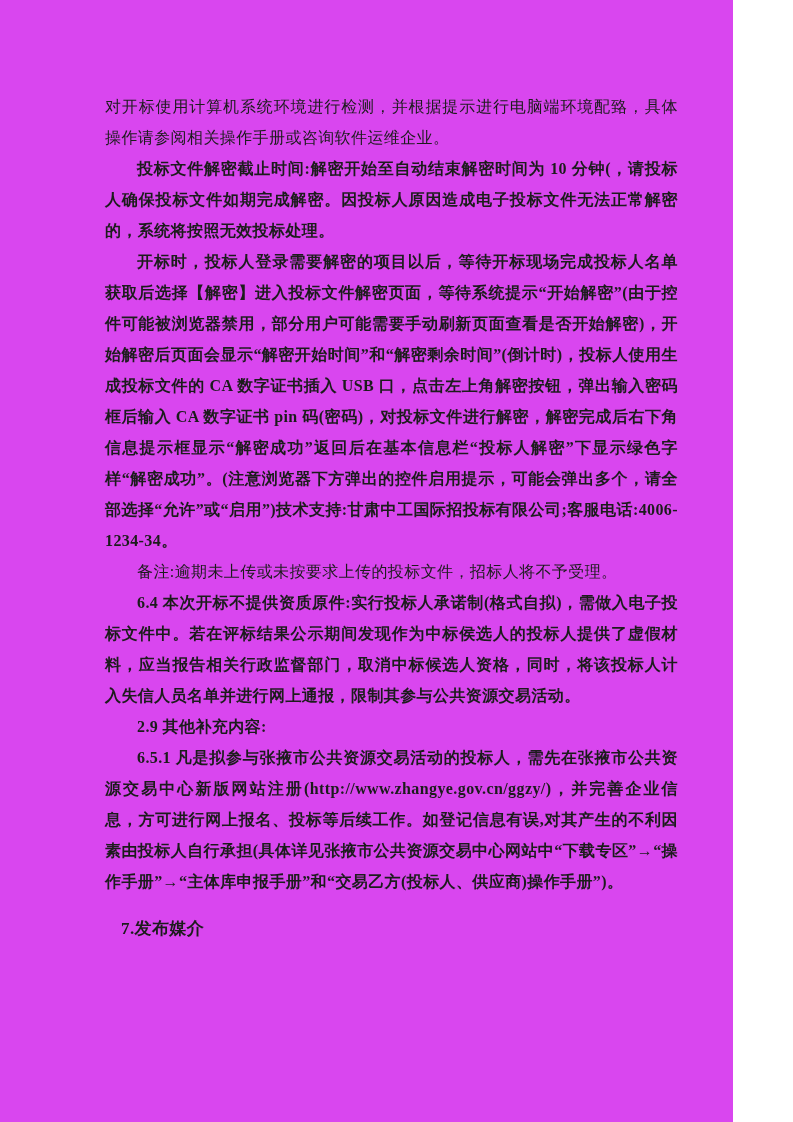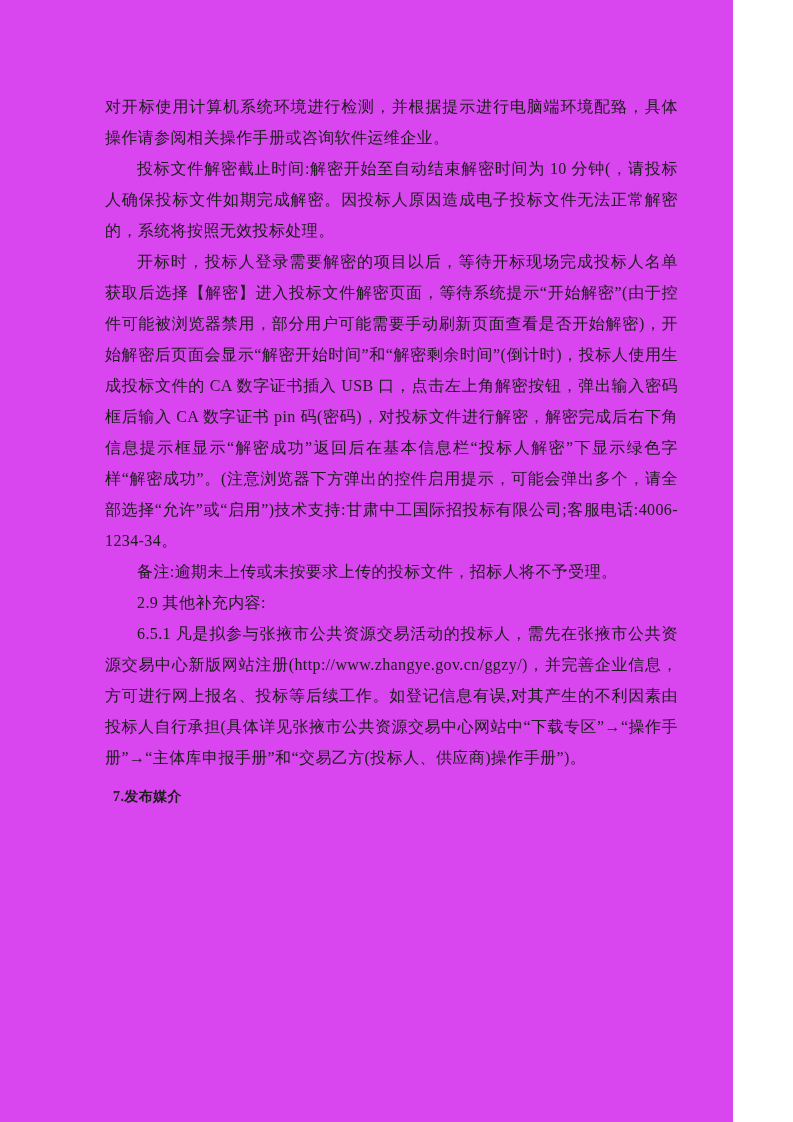--- a/index.html
+++ b/index.html
@@ -25,39 +25,41 @@
   .para {
     margin: 0;
     font-size: 16px;
     line-height: 31px;
     text-align: justify;
     letter-spacing: 0.4px;
     word-break: break-all;
   }
   .indent {
     text-indent: 32px;
+    font-weight: bold;
   }
   .bold {
     font-weight: normal;
   }
   .heading {
-    margin: 8px;
-    font-size: 14px;
+    margin: 16px;
+    font-size: 17px;
     line-height: 31px;
     font-weight: bold;
     text-align: left;
     letter-spacing: 0.4px;
   }
 </style>
 </head>
 <body>
 
 <div class="page">
   <div class="content">
     <p class="para">对开标使用计算机系统环境进行检测，并根据提示进行电脑端环境配臵，具体操作请参阅相关操作手册或咨询软件运维企业。</p>
     <p class="para indent">投标文件解密截止时间:解密开始至自动结束解密时间为 10 分钟(，请投标人确保投标文件如期完成解密。因投标人原因造成电子投标文件无法正常解密的，系统将按照无效投标处理。</p>
     <p class="para indent">开标时，投标人登录需要解密的项目以后，等待开标现场完成投标人名单获取后选择【解密】进入投标文件解密页面，等待系统提示“开始解密”(由于控件可能被浏览器禁用，部分用户可能需要手动刷新页面查看是否开始解密)，开始解密后页面会显示“解密开始时间”和“解密剩余时间”(倒计时)，投标人使用生成投标文件的 CA 数字证书插入 USB 口，点击左上角解密按钮，弹出输入密码框后输入 CA 数字证书 pin 码(密码)，对投标文件进行解密，解密完成后右下角信息提示框显示“解密成功”返回后在基本信息栏“投标人解密”下显示绿色字样“解密成功”。(注意浏览器下方弹出的控件启用提示，可能会弹出多个，请全部选择“允许”或“启用”)技术支持:甘肃中工国际招投标有限公司;客服电话:4006-1234-34。</p>
     <p class="para indent bold">备注:逾期未上传或未按要求上传的投标文件，招标人将不予受理。</p>
+    <p class="para indent">6.4 本次开标不提供资质原件:实行投标人承诺制(格式自拟)，需做入电子投标文件中。若在评标结果公示期间发现作为中标侯选人的投标人提供了虚假材料，应当报告相关行政监督部门，取消中标候选人资格，同时，将该投标人计入失信人员名单并进行网上通报，限制其参与公共资源交易活动。</p>
     <p class="para indent">2.9 其他补充内容:</p>
     <p class="para indent">6.5.1 凡是拟参与张掖市公共资源交易活动的投标人，需先在张掖市公共资源交易中心新版网站注册(http://www.zhangye.gov.cn/ggzy/)，并完善企业信息，方可进行网上报名、投标等后续工作。如登记信息有误,对其产生的不利因素由投标人自行承担(具体详见张掖市公共资源交易中心网站中“下载专区”→“操作手册”→“主体库申报手册”和“交易乙方(投标人、供应商)操作手册”)。</p>
     <p class="heading">7.发布媒介</p>
   </div>
 </div>
 
 </body></html>

